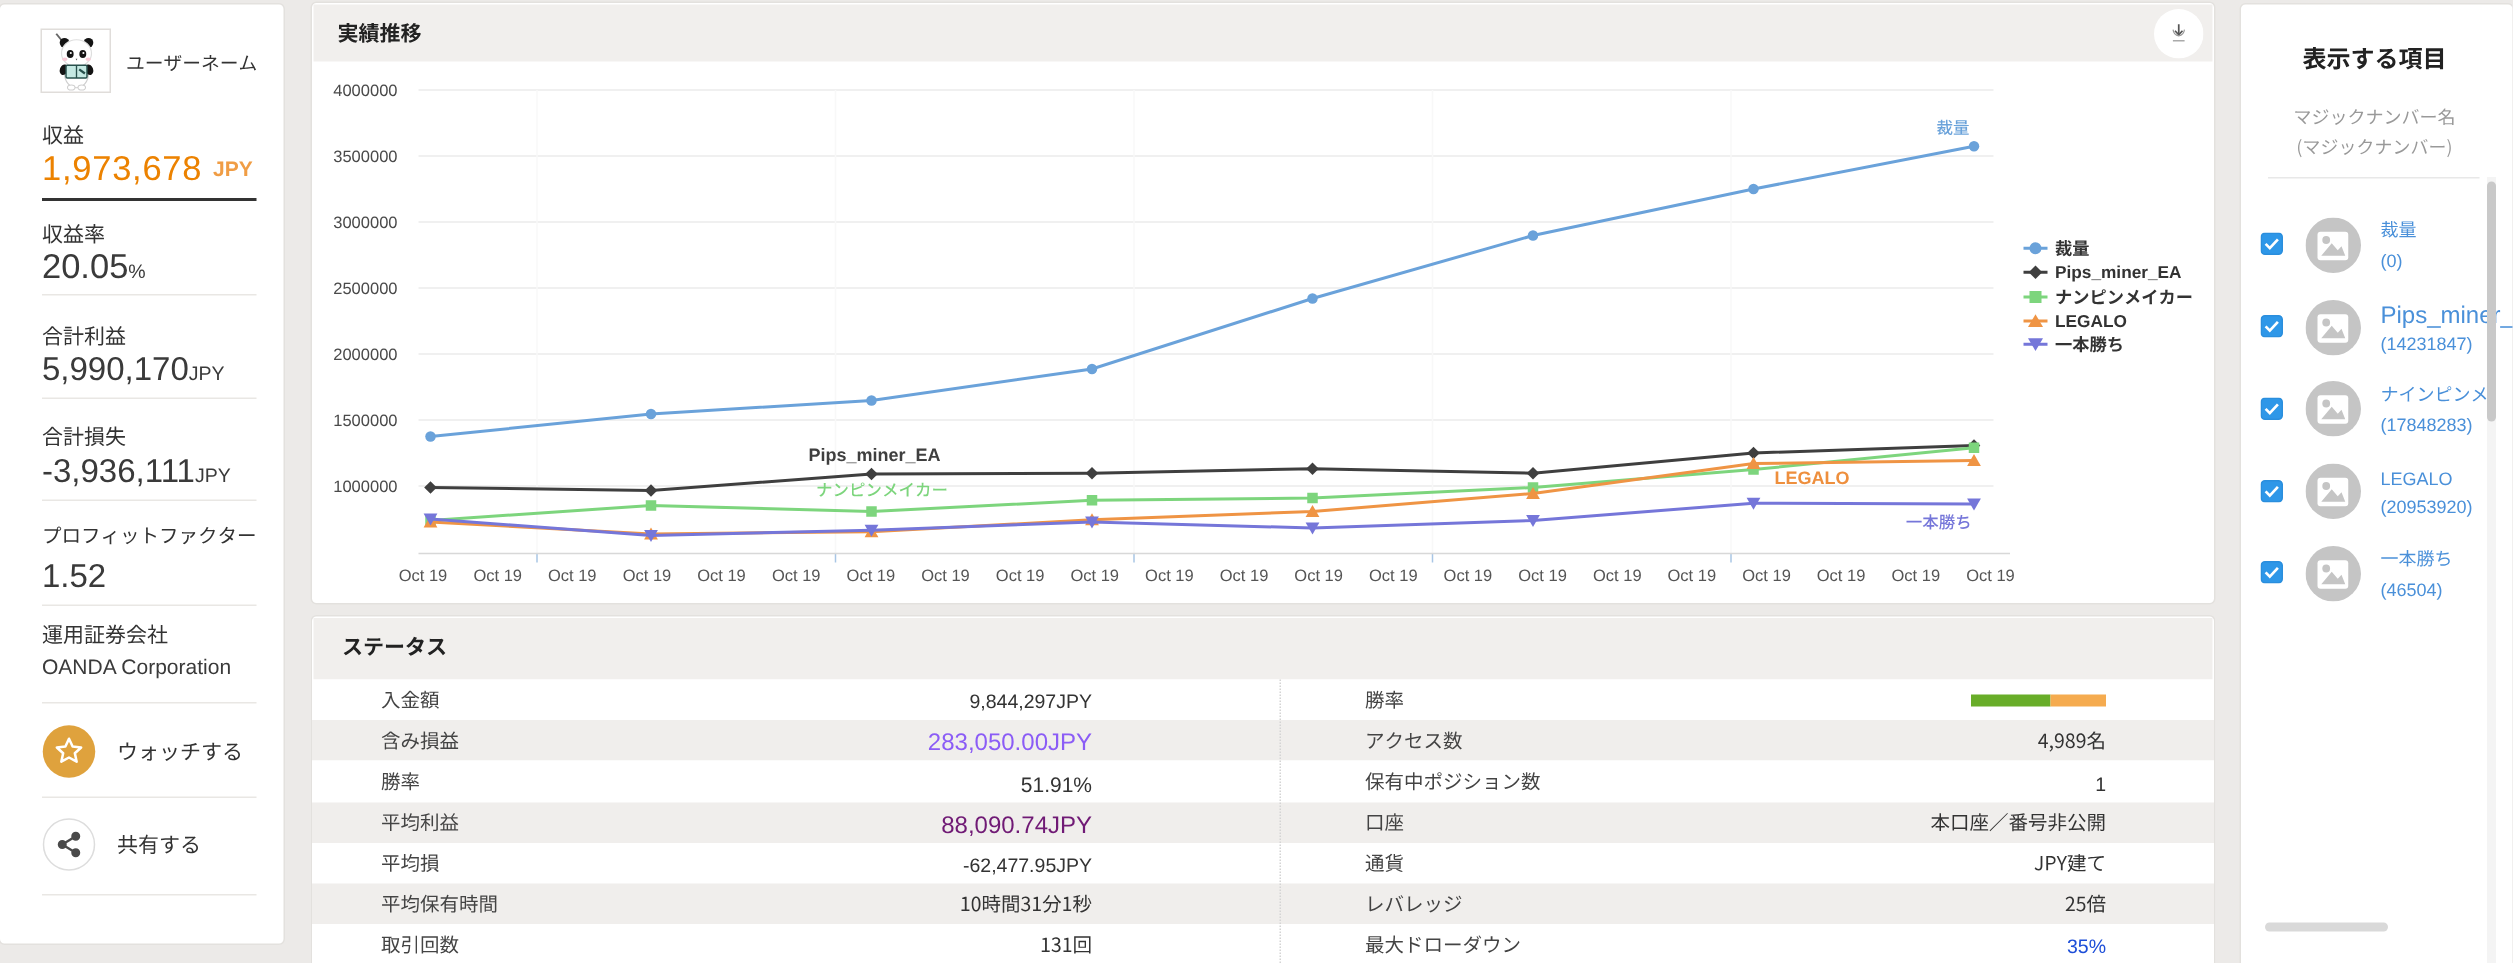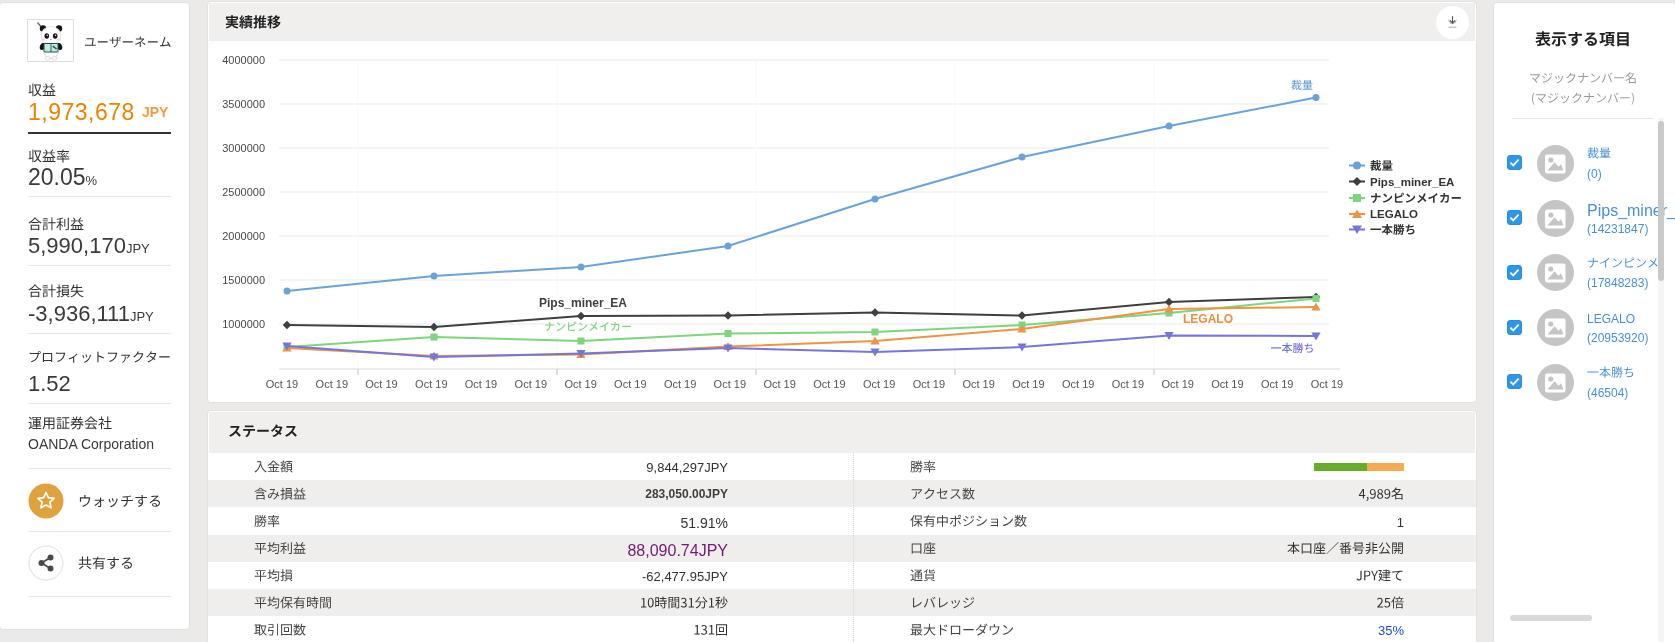--- a/index.html
+++ b/index.html
@@ -185,21 +185,21 @@
   </svg>
 <div class="abs" style="left:208px;top:453px;width:1268px;height:27.2px;background:#fff"></div>
 <div class="abs" style="left:208px;top:480px;width:1268px;height:27.2px;background:#f0eeec"></div>
 <div class="abs" style="left:208px;top:507px;width:1268px;height:27.2px;background:#fff"></div>
 <div class="abs" style="left:208px;top:535px;width:1268px;height:27.2px;background:#f0eeec"></div>
 <div class="abs" style="left:208px;top:562px;width:1268px;height:27.2px;background:#fff"></div>
 <div class="abs" style="left:208px;top:589px;width:1268px;height:27.2px;background:#f0eeec"></div>
 <div class="abs" style="left:208px;top:616px;width:1268px;height:27.2px;background:#fff"></div>
 <div class="abs" style="left:853px;top:453px;width:1px;height:189px;border-left:1px dotted #d4d4d4"></div>
 <div class="t" style="right:947px;top:460.1px;font-size:13px;color:#333">9,844,297JPY</div>
-<div class="t" style="right:947px;top:487.3px;font-size:12px;font-weight:bold;color:#404040">283,050.00JPY</div>
+<div class="t" style="right:947px;top:487.3px;font-size:16px;font-weight:normal;color:#8b5cf6">283,050.00JPY</div>
 <div class="t" style="right:947px;top:514.5px;font-size:14px;color:#333">51.91%</div>
 <div class="t" style="right:947px;top:541.7px;font-size:16px;color:#701a75">88,090.74JPY</div>
 <div class="t" style="right:947px;top:568.9px;font-size:13px;color:#333">-62,477.95JPY</div>
 <div class="t" style="right:271px;top:514.5px;font-size:13px;color:#333">1</div>
 <div class="t" style="right:271px;top:623.3px;font-size:13px;color:#1d4ed8">35%</div>
 <div class="abs" style="left:1314px;top:462.5px;width:53px;height:8.5px;background:#68ad29"></div>
 <div class="abs" style="left:1367px;top:462.5px;width:37px;height:8.5px;background:#f5ab4f"></div>
 <div class="abs" style="left:1512px;top:118px;width:141px;height:1px;background:#e8e8e8"></div>
 <svg class="abs" style="left:1507px;top:155.0px" width="15" height="15" viewBox="0 0 15 15">
 <rect x="0.5" y="0.5" width="14" height="14" rx="2.5" fill="#2e97e8" stroke="#2a8edd"></rect>

